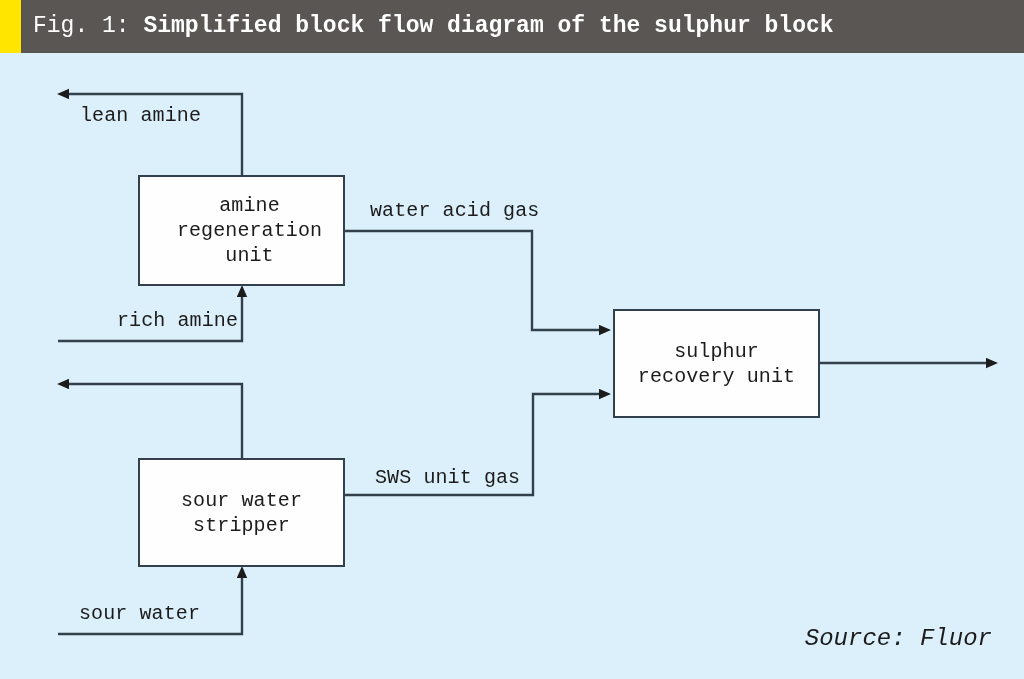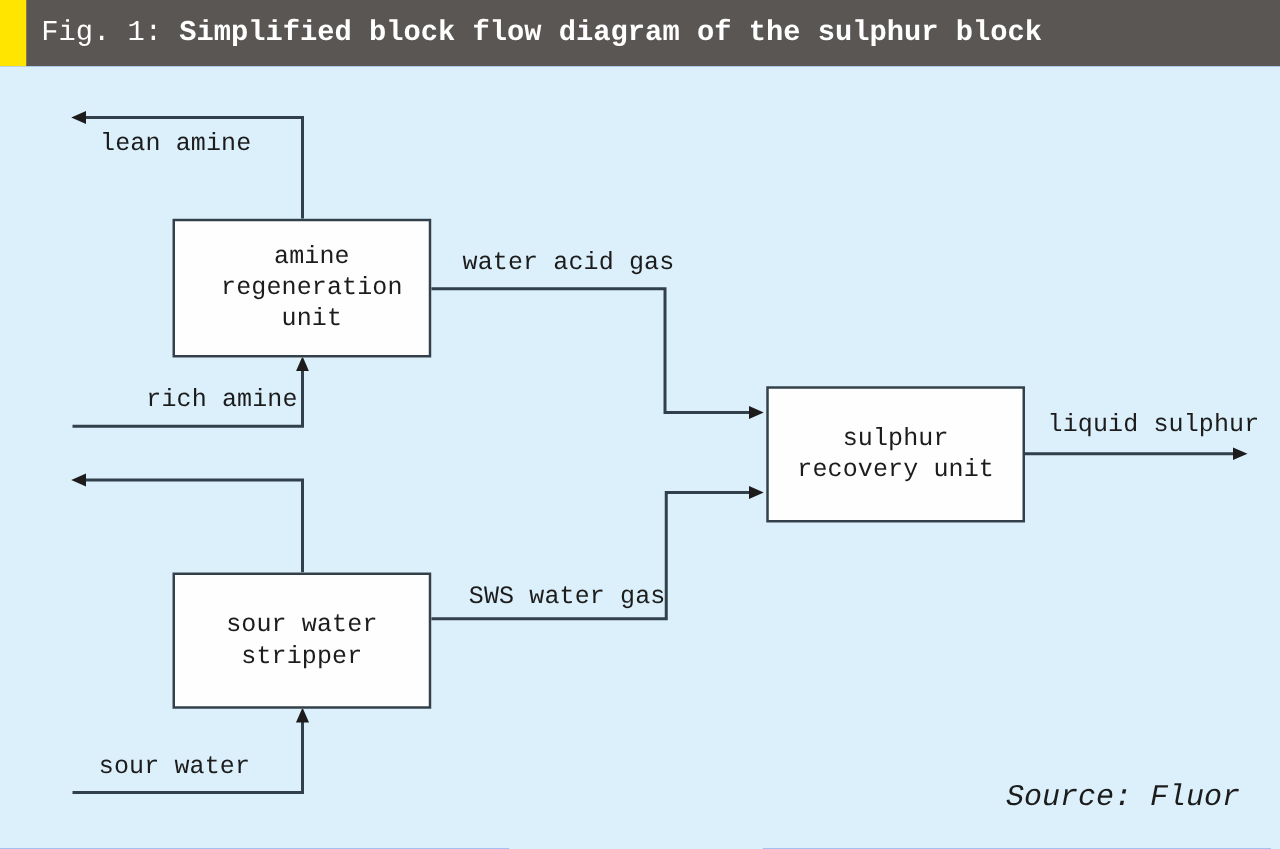--- a/index.html
+++ b/index.html
@@ -159,20 +159,19 @@
 
     <div class="edge-label" style="left:80px; top:50px;">lean amine</div>
 
     <div class="edge-label" style="left:117px; top:255px;">rich amine</div>
 
     <div class="edge-label" style="left:370px; top:145px;">water acid gas</div>
 
 
     <div class="edge-label" style="left:79px; top:548px;">sour water</div>
 
-    <div class="edge-label" style="left:375px; top:412px;">SWS water gas</div>
+    <div class="edge-label" style="left:375px; top:412px;">SWS unit gas</div>
 
-    <div class="edge-label" style="left:838px; top:275px;">liquid sulphur</div>
 
     <div id="source-note">Source: Fluor</div>
 
   </div>
 </div>
 
 </body></html>

